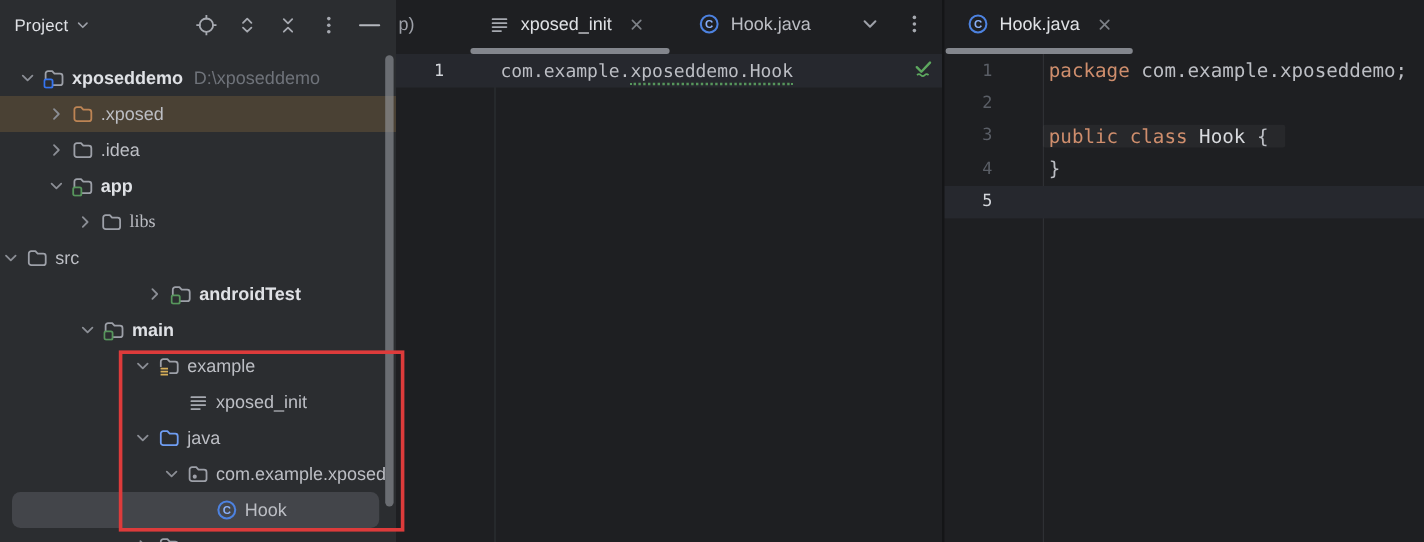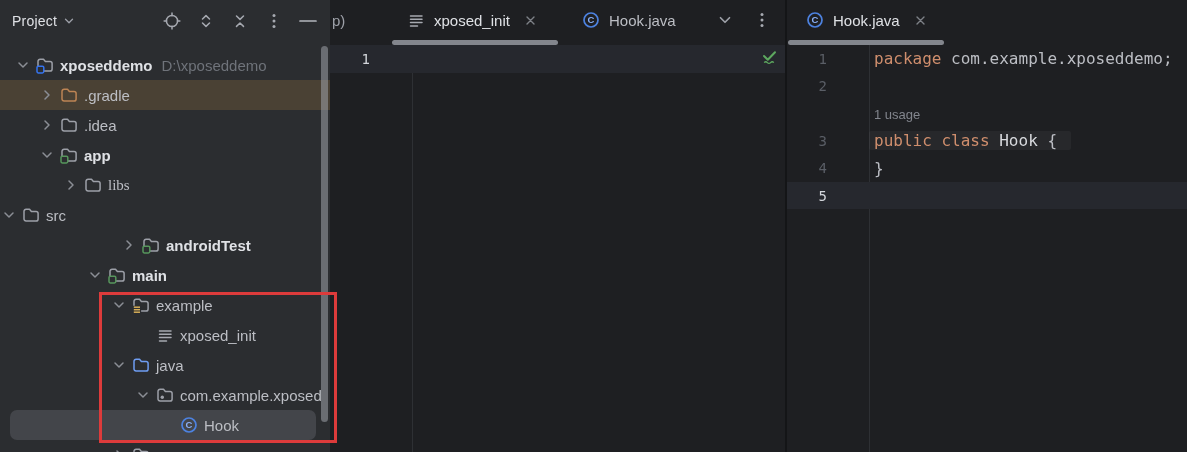--- a/index.html
+++ b/index.html
@@ -119,21 +119,21 @@
           <span class="tw">
             <svg width="16" height="16" viewBox="0 0 16 16">
               <path d="M6 4 L10 8 L6 12" stroke-linecap="round" stroke-linejoin="round" fill="none" stroke="#8b8e95" stroke-width="1.5"></path>
             </svg>
           </span>
           <span class="ticon">
             <svg width="18" height="18" viewBox="0 0 18 18">
               <path d="M2 5.4 C2 4.2 2.9 3.3 4.1 3.3 h3.4 l1.9 2.1 h4.6 c1.2 0 2.1 .9 2.1 2.1 v5.4 c0 1.2-.9 2.1-2.1 2.1 H4.1 c-1.2 0-2.1-.9-2.1-2.1 z" stroke-linecap="round" stroke-linejoin="round" fill="none" stroke="#bd8454" stroke-width="1.5"></path>
             </svg>
           </span>
-          <span class="tlabel">.gradle</span>
+          <span class="tlabel">.xposed</span>
         </div>
         <div class="tree-row" style="padding-left: 38px;">
           <span class="tw">
             <svg width="16" height="16" viewBox="0 0 16 16">
               <path d="M6 4 L10 8 L6 12" stroke-linecap="round" stroke-linejoin="round" fill="none" stroke="#8b8e95" stroke-width="1.5"></path>
             </svg>
           </span>
           <span class="ticon">
             <svg width="18" height="18" viewBox="0 0 18 18">
               <path d="M2 5.4 C2 4.2 2.9 3.3 4.1 3.3 h3.4 l1.9 2.1 h4.6 c1.2 0 2.1 .9 2.1 2.1 v5.4 c0 1.2-.9 2.1-2.1 2.1 H4.1 c-1.2 0-2.1-.9-2.1-2.1 z" stroke-linecap="round" stroke-linejoin="round" fill="none" stroke="#9da0a8" stroke-width="1.5"></path>
@@ -188,21 +188,21 @@
             </svg>
           </span>
           <span class="ticon">
             <svg width="18" height="18" viewBox="0 0 18 18">
               <path d="M2 5.4 C2 4.2 2.9 3.3 4.1 3.3 h3.4 l1.9 2.1 h4.6 c1.2 0 2.1 .9 2.1 2.1 v5.4 c0 1.2-.9 2.1-2.1 2.1 H4.1 c-1.2 0-2.1-.9-2.1-2.1 z" stroke-linecap="round" stroke-linejoin="round" fill="none" stroke="#9da0a8" stroke-width="1.5"></path>
               <rect x="1" y="10.2" width="6.8" height="6.8" rx="1.4" fill="#2b2d30" stroke="#57965c" stroke-width="1.5"></rect>
             </svg>
           </span>
           <span class="tlabel bold">androidTest</span>
         </div>
-        <div class="tree-row" style="padding-left: 86px;">
+        <div class="tree-row" style="padding-left: 64px;">
           <span class="tw">
             <svg width="16" height="16" viewBox="0 0 16 16">
               <path d="M4 6 L8 10 L12 6" stroke-linecap="round" stroke-linejoin="round" fill="none" stroke="#8b8e95" stroke-width="1.5"></path>
             </svg>
           </span>
           <span class="ticon">
             <svg width="18" height="18" viewBox="0 0 18 18">
               <path d="M2 5.4 C2 4.2 2.9 3.3 4.1 3.3 h3.4 l1.9 2.1 h4.6 c1.2 0 2.1 .9 2.1 2.1 v5.4 c0 1.2-.9 2.1-2.1 2.1 H4.1 c-1.2 0-2.1-.9-2.1-2.1 z" stroke-linecap="round" stroke-linejoin="round" fill="none" stroke="#9da0a8" stroke-width="1.5"></path>
               <rect x="1" y="10.2" width="6.8" height="6.8" rx="1.4" fill="#2b2d30" stroke="#57965c" stroke-width="1.5"></rect>
             </svg>
@@ -334,20 +334,21 @@
             <circle cx="8" cy="3.5" r="1.5" fill="#a6a9b0"></circle>
             <circle cx="8" cy="9" r="1.5" fill="#a6a9b0"></circle>
             <circle cx="8" cy="14.5" r="1.5" fill="#a6a9b0"></circle>
           </svg>
         </span>
       </div>
     <div class="tab-underline" style="left:62px;width:166px;"></div>
     <div class="code-area" id="lt-code">
         <div class="crow current" style="height: 28px;">
           <span class="gut cur">1</span>
+          <span class="txt" style="font-size: 15px;"><span class="tok-plain">com.example.</span><span class="tok-warn">xposeddemo.Hook</span></span>
         </div>
       </div>
     <div class="gutter-sep"></div>
     <div class="inspect-widget" id="inspect-ok"><svg width="17" height="17" viewBox="0 0 17 17">
           <path d="M3 8 L6.8 11.8 L14 4.2" fill="none" stroke="#5da85f" stroke-width="2" stroke-linecap="round" stroke-linejoin="round"></path>
           <path d="M3.2 14.6 q1.6-1.7 3.2 0 q1.6 1.7 3.2 0 q1.6-1.7 3.2 0" fill="none" stroke="#5da85f" stroke-width="1.3"></path>
         </svg></div>
   </div>
 
   <div class="editor editor-right">
@@ -370,24 +371,20 @@
     <div class="tab-underline" style="left:1px;width:156px;"></div>
     <div class="code-area" id="rt-code">
         <div class="crow" style="height: 27.4px;">
           <span class="gut">1</span>
           <span class="txt" style="font-size: 16px;"><span class="tok-keyword">package </span><span class="tok-plain">com.example.xposeddemo;</span></span>
         </div>
         <div class="crow" style="height: 27.4px;">
           <span class="gut">2</span>
           <span class="txt" style="font-size: 16px;"></span>
         </div>
-        <div class="crow" style="height: 27.4px;">
-          <span class="gut"></span>
-          <span class="txt" style="font-size: 16px;"><span class="inlay">1 usage</span></span>
-        </div>
         <div class="crow soft-hl" style="height: 27.4px;">
           <span class="gut">3</span>
           <span class="txt" style="font-size: 16px;"><span class="tok-keyword">public class </span><span class="tok-decl">Hook </span><span class="tok-plain">{</span></span>
         </div>
         <div class="crow" style="height: 27.4px;">
           <span class="gut">4</span>
           <span class="txt" style="font-size: 16px;"><span class="tok-plain">}</span></span>
         </div>
         <div class="crow current" style="height: 27.4px;">
           <span class="gut cur">5</span>

